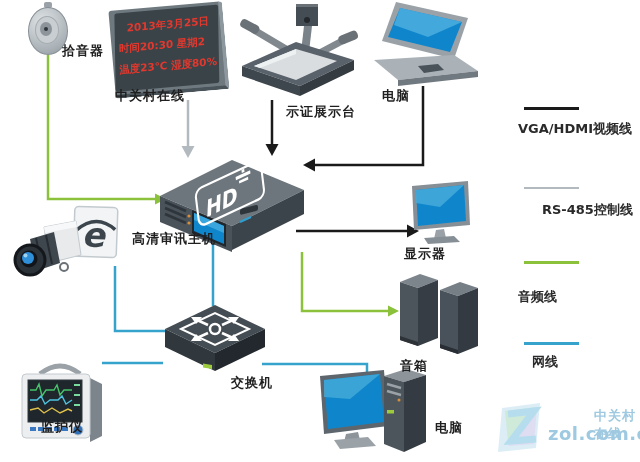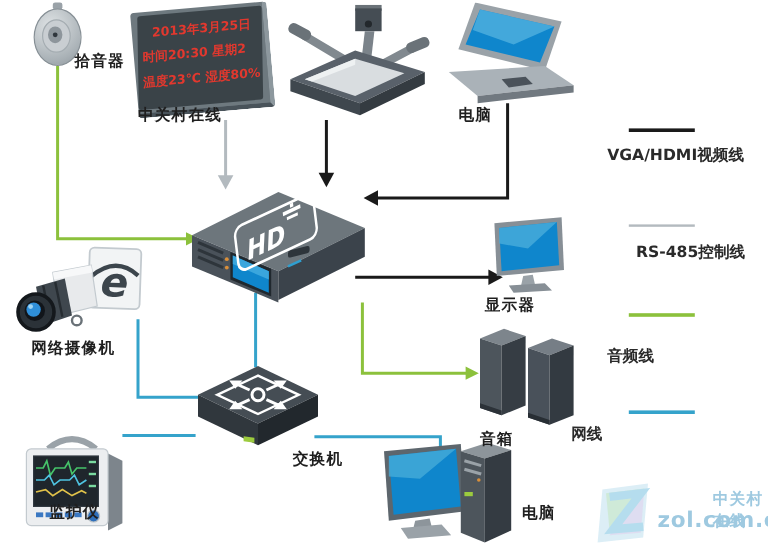--- a/index.html
+++ b/index.html
@@ -6,21 +6,21 @@
   .stage{
     position:relative;width:640px;height:462px;background:#ffffff;overflow:hidden;
     font-family:"DejaVu Sans","Liberation Sans",sans-serif;
   }
   .abs{position:absolute;}
   .lbl{
     position:absolute;font-size:13px;font-weight:bold;color:#1f1f1f;
     white-space:nowrap;letter-spacing:1px;
   }
   .legend-line{position:absolute;width:55px;}
-  .legend-text{position:absolute;font-size:13px;font-weight:bold;color:#2a2a2a;white-space:nowrap;}
+  .legend-text{position:absolute;font-size:13px;font-weight:bold;color:#2a2a2a;white-space:nowrap;margin-left:12px;}
   
   .panel{
     position:absolute;left:112px;top:6px;width:104px;height:78px;
     background:#6e797f;border-radius:3px;padding:3px;
     transform:rotate(-5deg);
     border-right:4px solid #8d989e;border-bottom:4px solid #49535a;
   }
   .panel-screen{
     width:100%;height:100%;background:#3a4348;border-radius:2px;
     color:#e2382e;font-weight:bold;font-size:10.5px;line-height:1.95;
@@ -243,40 +243,41 @@
     <polygon points="84,8 104,14 104,84 84,76" fill="#4d555c"></polygon>
     <polygon points="104,14 126,7 126,74 104,84" fill="#343b42"></polygon>
     <line x1="87" y1="16" x2="101" y2="20" stroke="#9aa2a8" stroke-width="2.5"></line>
     <line x1="87" y1="23" x2="101" y2="27" stroke="#9aa2a8" stroke-width="2.5"></line>
     <circle cx="99" cy="32" r="1.5" fill="#d98f3a"></circle>
     <rect x="87" y="42" width="7" height="3.5" fill="#9ccb3e"></rect>
   </svg>
 
   <div class="lbl" style="left:62px;top:42px">拾音器</div>
   <div class="lbl" style="left:115px;top:87px">中关村在线</div>
+  <div class="lbl" style="left:286px;top:103px">示证展示台</div>
   <div class="lbl" style="left:382px;top:87px">电脑</div>
-  <div class="lbl" style="left:26px;top:281px">网络摄像机</div>
+  <div class="lbl" style="left:132px;top:230px">高清审讯主机</div>
   <div class="lbl" style="left:404px;top:245px">显示器</div>
   <div class="lbl" style="left:400px;top:357px">音箱</div>
-  <div class="lbl" style="left:244px;top:374px">交换机</div>
+  <div class="lbl" style="left:231px;top:374px">交换机</div>
   <div class="lbl" style="left:41px;top:418px">监护仪</div>
   <div class="lbl" style="left:435px;top:419px">电脑</div>
 
   <div>
     <div class="legend-line" style="left:524px;top:107px;height:3px;background:#1a1a1a"></div>
     <div class="legend-text" style="left:506px;top:120px">VGA/HDMI视频线</div>
 
     <div class="legend-line" style="left:524px;top:187px;height:2px;background:#b3babf"></div>
     <div class="legend-text" style="left:530px;top:201px">RS-485控制线</div>
 
     <div class="legend-line" style="left:524px;top:261px;height:3px;background:#8cc13c"></div>
     <div class="legend-text" style="left:506px;top:288px">音频线</div>
 
     <div class="legend-line" style="left:524px;top:342px;height:3px;background:#35a3cb"></div>
-    <div class="legend-text" style="left:476px;top:353px">网线</div>
+    <div class="legend-text" style="left:520px;top:353px">网线</div>
   </div>
 
   <div>
     <svg class="abs" style="left:496px;top:400px" width="50" height="54" viewBox="0 0 50 54">
       <g opacity="0.85">
         <polygon points="6,8 44,3 40,48 2,52" fill="#d6ebf5"></polygon>
         <polygon points="9,11 41,7 12,42" fill="#c3e6c9" opacity="0.8"></polygon>
         <polygon points="41,7 38,44 12,46" fill="#d9d3ee" opacity="0.8"></polygon>
         <path d="M12,14 L38,11 L15,41 L40,39" fill="none" stroke="#a9d8ec" stroke-width="7"></path>
       </g>

